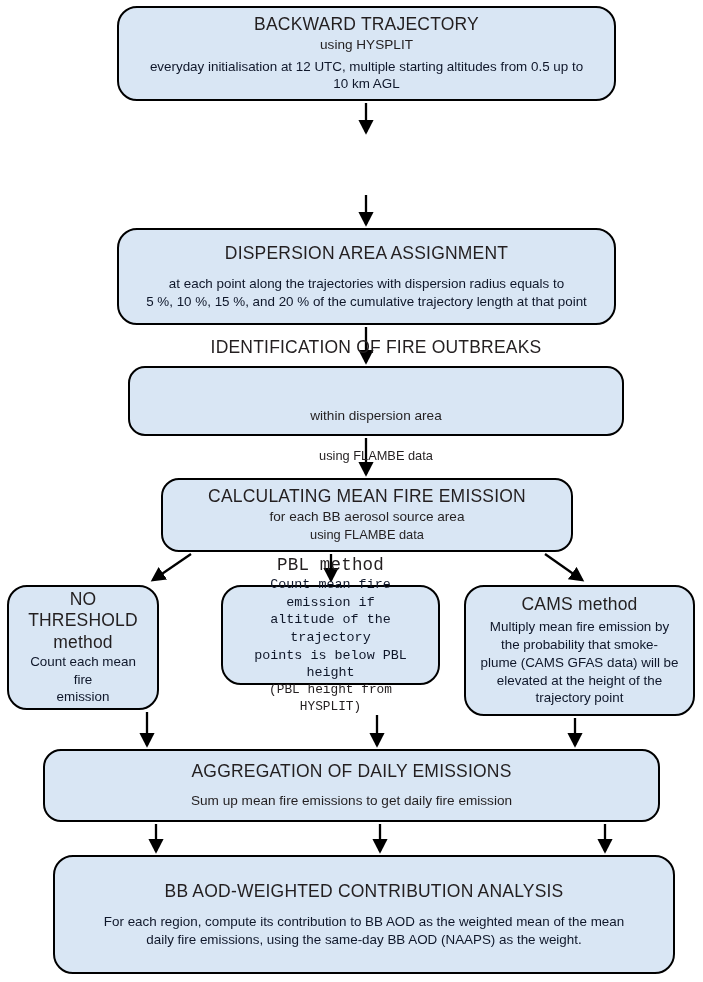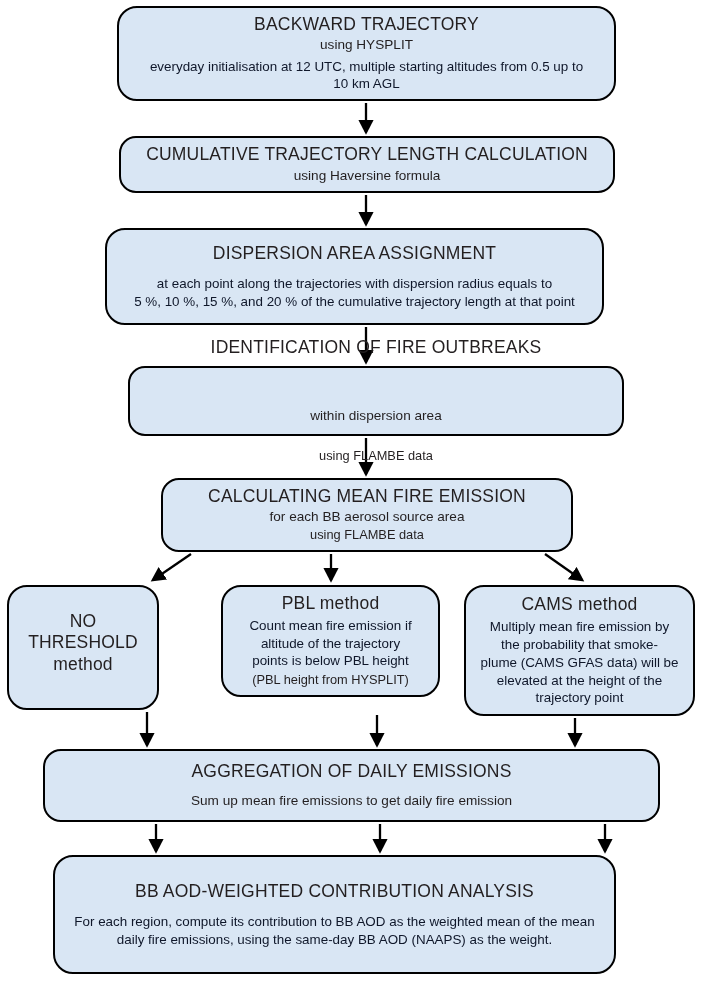--- a/index.html
+++ b/index.html
@@ -66,28 +66,28 @@
     color: #231f20;
     white-space: pre-line;
   }
   .gap-sm { height: 3px; }
   .gap-md { height: 9px; }
   .gap-lg { height: 11px; }
 
   
   #node-backward      { left: 117px; top: 6px;   width: 499px; height: 95px;  border-radius: 20px; }
   #node-cumulative    { left: 119px; top: 136px; width: 496px; height: 57px;  border-radius: 17px; }
-  #node-dispersion    { left: 105px; top: 228px; width: 499px; height: 97px;  border-radius: 20px; }
+  #node-dispersion    { left: 117px; top: 228px; width: 499px; height: 97px;  border-radius: 20px; }
   #node-identification{ left: 128px; top: 366px; width: 496px; height: 70px;  border-radius: 17px; gap: 24px; }
   #node-calculating   { left: 161px; top: 478px; width: 412px; height: 74px;  border-radius: 18px; justify-content: space-between; }
   #node-nothreshold   { left: 7px;   top: 585px; width: 152px; height: 125px; border-radius: 20px; }
-  #node-pbl           { left: 221px; top: 585px; width: 219px; height: 112px; border-radius: 20px; }
+  #node-pbl           { left: 221px; top: 585px; width: 219px; height: 100px; border-radius: 20px; font-family: Liberation Mono, monospace; }
   #node-cams          { left: 464px; top: 585px; width: 231px; height: 131px; border-radius: 20px; }
   #node-aggregation   { left: 43px;  top: 749px; width: 617px; height: 73px;  border-radius: 18px; }
-  #node-bbaod         { left: 53px;  top: 855px; width: 563px; height: 119px; border-radius: 20px; justify-content: center; }
+  #node-bbaod         { left: 53px;  top: 855px; width: 622px; height: 119px; border-radius: 20px; justify-content: center; }
 </style>
 </head>
 <body>
 
 <div id="canvas">
 
   <svg class="arrows" viewBox="0 0 703 982" xmlns="http://www.w3.org/2000/svg">
     <defs>
       <marker id="ah" markerWidth="9" markerHeight="9" refX="5.2" refY="3.3" orient="auto" markerUnits="strokeWidth">
         <path d="M0,0 L6.4,3.3 L0,6.6 z" fill="#000000"></path>
@@ -115,25 +115,20 @@
 
   <div class="node" id="node-backward">
     <div class="t-head">BACKWARD TRAJECTORY</div>
     <div class="gap-sm"></div>
     <div class="t-sub">using HYSPLIT</div>
     <div class="gap-lg"></div>
     <div class="t-body">everyday initialisation at 12 UTC,  multiple starting altitudes from 0.5 up to
 10 km AGL</div>
   </div>
 
-  <div class="node" id="node-cumulative">
-    <div class="t-head">CUMULATIVE TRAJECTORY LENGTH CALCULATION</div>
-    <div class="gap-md"></div>
-    <div class="t-sub">using Haversine formula</div>
-  </div>
 
   <div class="node" id="node-dispersion">
     <div class="t-head">DISPERSION AREA ASSIGNMENT</div>
     <div class="gap-lg"></div>
     <div class="t-body">at each point along the trajectories  with dispersion radius equals to
 5 %, 10 %, 15 %, and 20 % of the cumulative trajectory length at that point</div>
   </div>
 
   <div class="node" id="node-identification">
     <div class="t-head">IDENTIFICATION OF FIRE OUTBREAKS</div>
@@ -147,20 +142,22 @@
     <div class="gap-sm"></div>
     <div class="t-sub">for each BB aerosol source area</div>
     <div class="gap-md"></div>
     <div class="t-note">using FLAMBE data</div>
   </div>
 
   <div class="node" id="node-nothreshold">
     <div class="t-head">NO THRESHOLD
 method</div>
     <div class="gap-md"></div>
+    <div class="t-body">Count each mean fire
+emission</div>
   </div>
 
   <div class="node" id="node-pbl">
     <div class="t-head">PBL method</div>
     <div class="gap-md"></div>
     <div class="t-body">Count mean fire emission if
 altitude of the trajectory
 points is below PBL height</div>
     <div class="gap-md"></div>
     <div class="t-note">(PBL height from HYSPLIT)</div>

